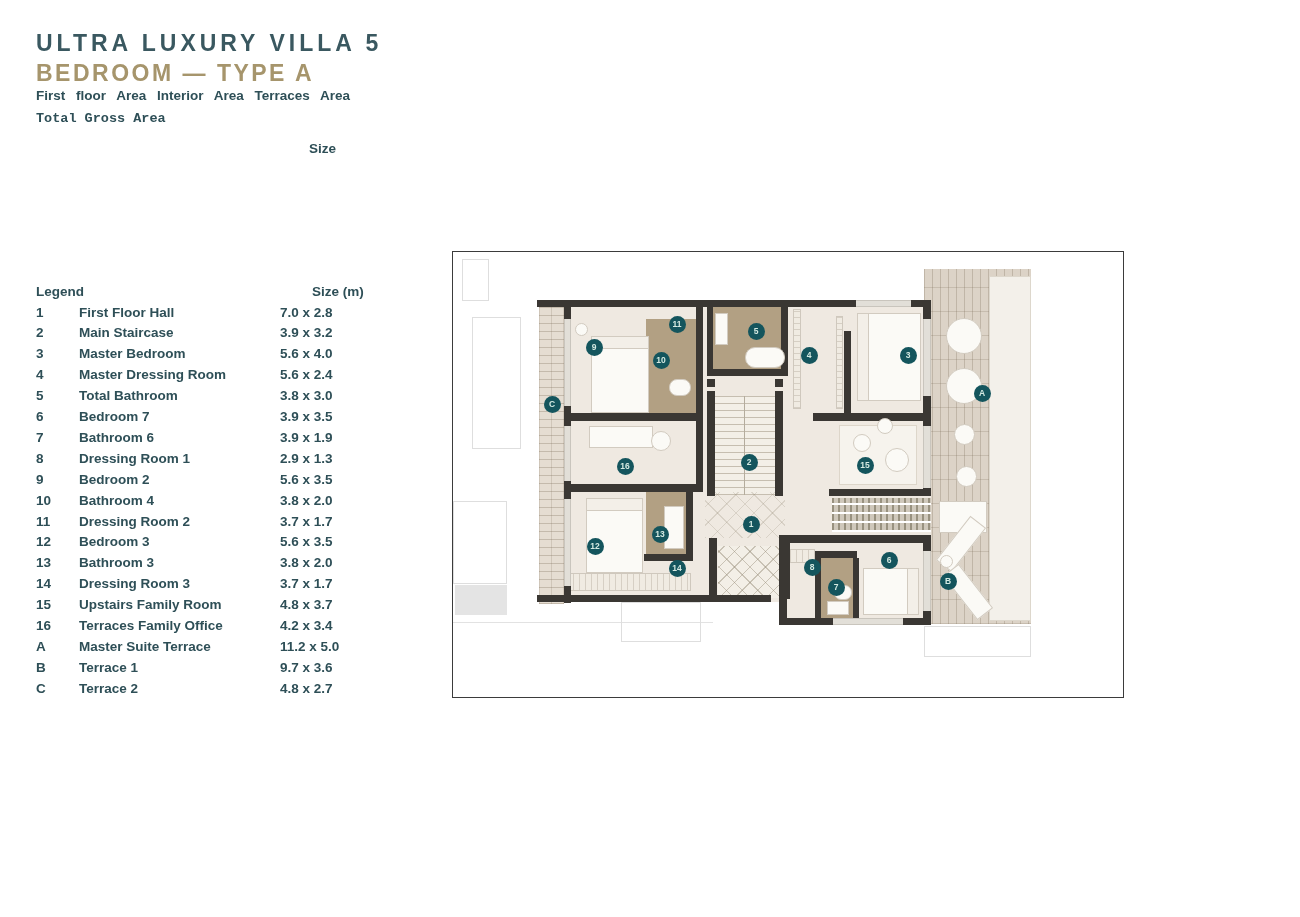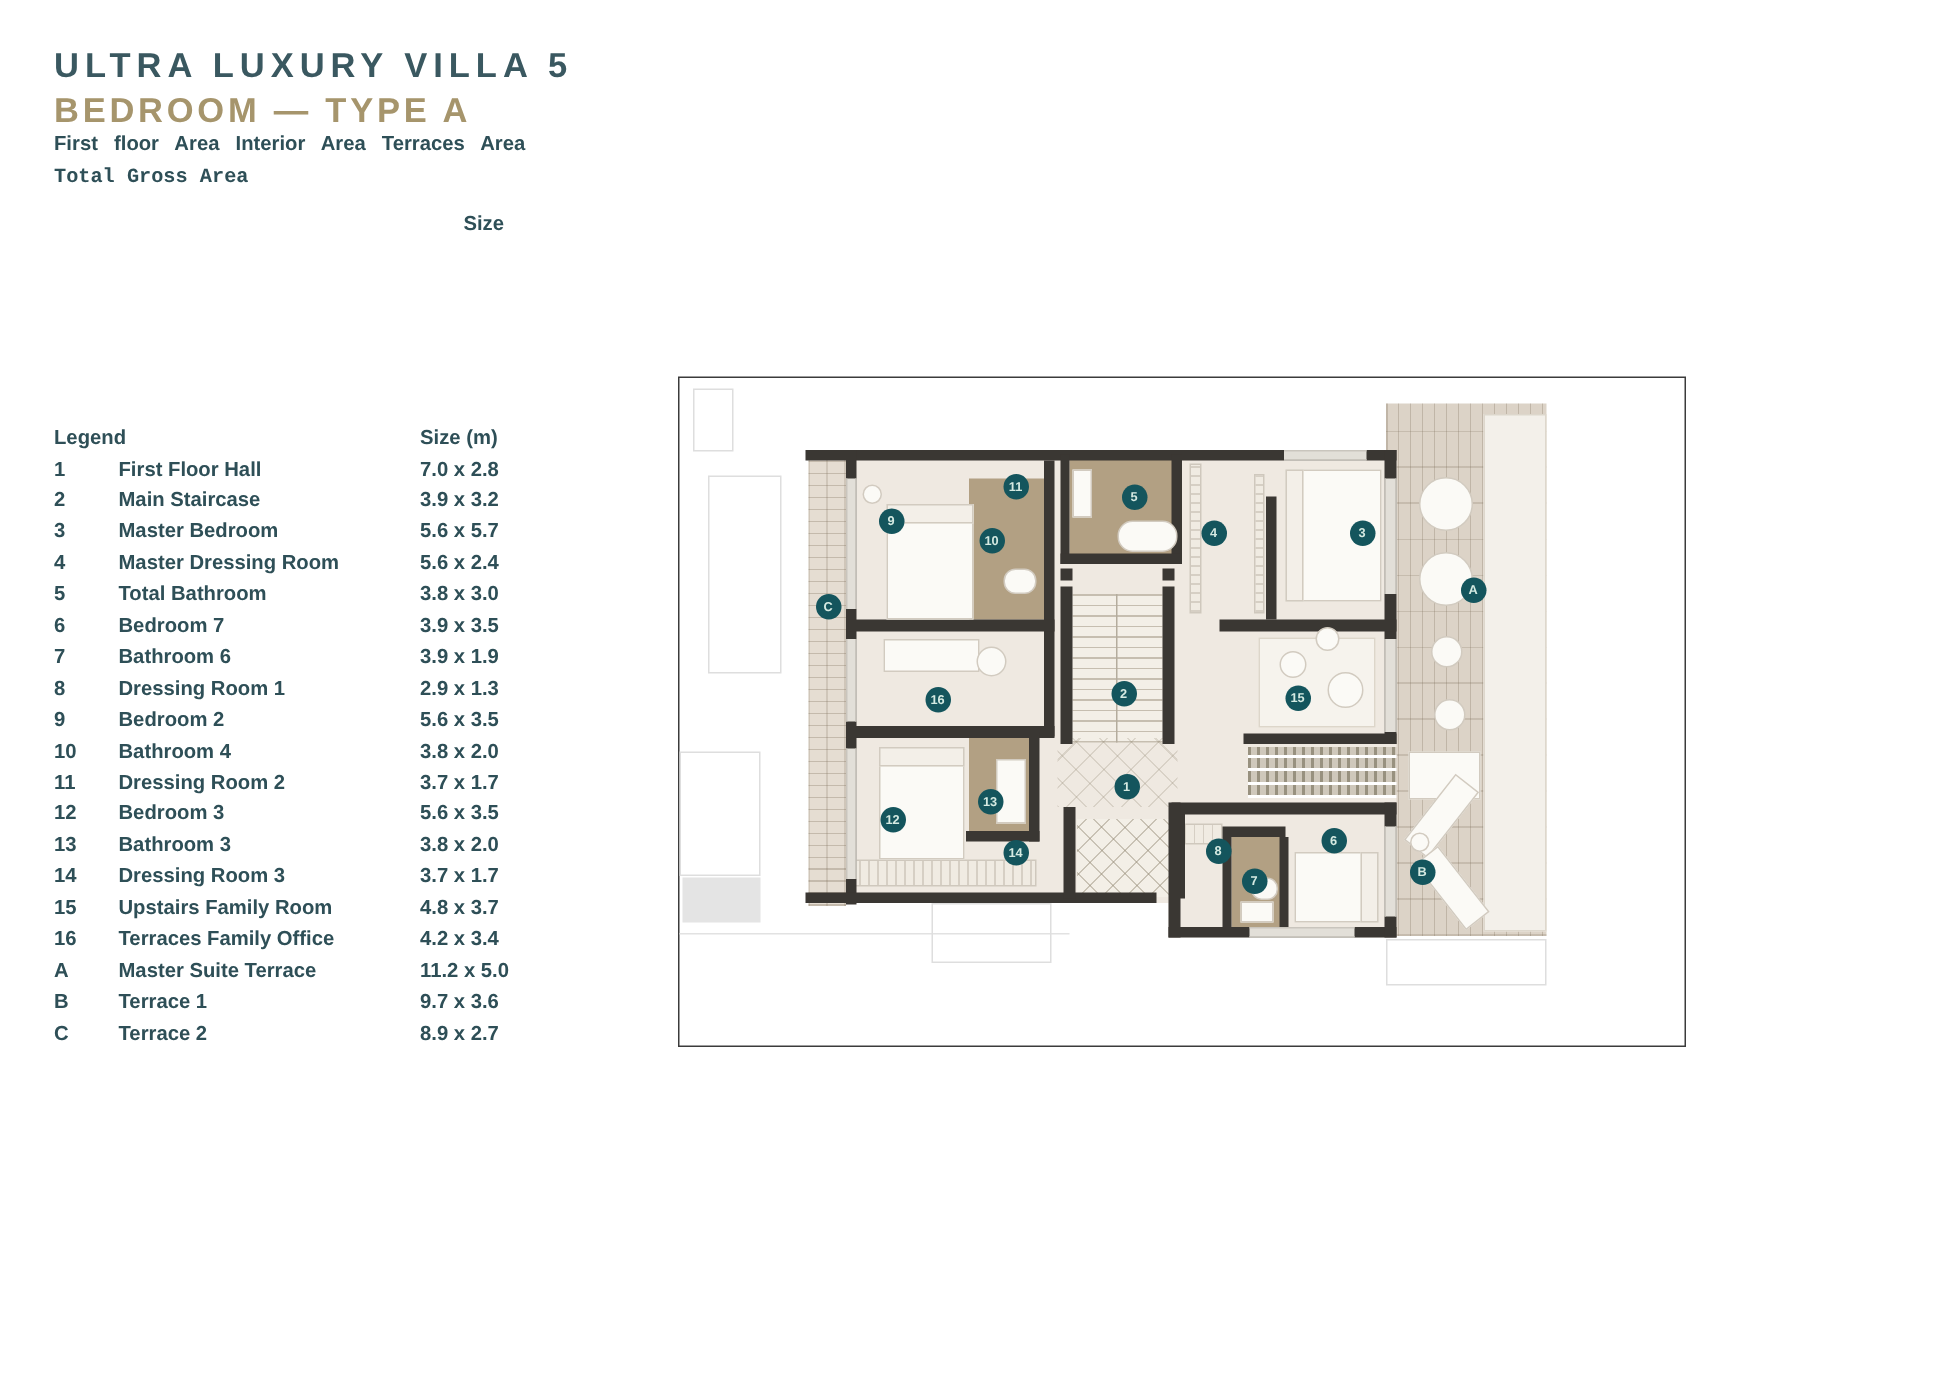--- a/index.html
+++ b/index.html
@@ -16,21 +16,21 @@
   .subline1{position:absolute;left:36px;top:88px;font-size:13.5px;font-weight:700;
     color:#2e4f57;word-spacing:7px;white-space:nowrap;}
   .subline2{position:absolute;left:36px;top:111px;font-size:13.5px;font-weight:700;
     color:#2e4f57;white-space:nowrap;font-family:Liberation Mono, monospace;}
   .size-block{position:absolute;left:150px;top:137px;width:186px;text-align:right;
     font-size:13.5px;line-height:23px;font-weight:700;color:#2e4f57;}
   
   .legend{position:absolute;left:36px;top:281px;width:306px;font-size:13.5px;
     color:#2e4f57;font-weight:700;}
   .l-row{display:grid;grid-template-columns:43px 201px 62px;line-height:20.9px;}
-  .l-head{display:grid;grid-template-columns:244px 62px;line-height:21.5px;}
+  .l-head{display:grid;grid-template-columns:244px 62px;line-height:21.5px;gap:32px;}
   
   .plan-box{position:absolute;left:452px;top:251px;width:670px;height:445px;
     border:1px solid #3b3b3b;background:#ffffff;}
   .plan-box *{position:absolute;box-sizing:border-box;}
   .floor{background:#efe9e1;}
   .wall{background:#3a3733;}
   .bath{background:#b2a083;}
   .window{background:#e2dfd8;border-top:1px solid #c9c5bd;border-bottom:1px solid #c9c5bd;}
   .windowv{background:#e2dfd8;border-left:1px solid #c9c5bd;border-right:1px solid #c9c5bd;}
   .tiles{background-color:#dcd3c7;
@@ -85,21 +85,21 @@
         <span>7.0 x 2.8</span>
       </div>
       <div class="l-row">
         <span>2</span>
         <span>Main Staircase</span>
         <span>3.9 x 3.2</span>
       </div>
       <div class="l-row">
         <span>3</span>
         <span>Master Bedroom</span>
-        <span>5.6 x 5.7</span>
+        <span>5.6 x 4.0</span>
       </div>
       <div class="l-row">
         <span>4</span>
         <span>Master Dressing Room</span>
         <span>5.6 x 2.4</span>
       </div>
       <div class="l-row">
         <span>5</span>
         <span>Total Bathroom</span>
         <span>3.8 x 3.0</span>
@@ -165,21 +165,21 @@
         <span>11.2 x 5.0</span>
       </div>
       <div class="l-row">
         <span>B</span>
         <span>Terrace 1</span>
         <span>9.7 x 3.6</span>
       </div>
       <div class="l-row">
         <span>C</span>
         <span>Terrace 2</span>
-        <span>8.9 x 2.7</span>
+        <span>4.8 x 2.7</span>
       </div>
     </div>
 </div>
 
 <div class="plan-box">
 
   <div class="outline" style="left:9px;top:7px;width:27px;height:42px;"></div>
   <div class="outline" style="left:19px;top:65px;width:49px;height:132px;"></div>
   <div class="outline" style="left:0px;top:249px;width:54px;height:83px;"></div>
   <div class="grayfill" style="left:2px;top:333px;width:52px;height:30px;"></div>

